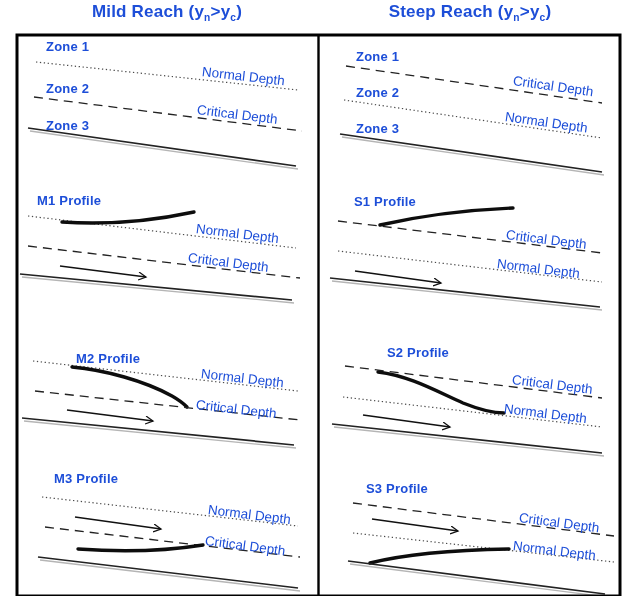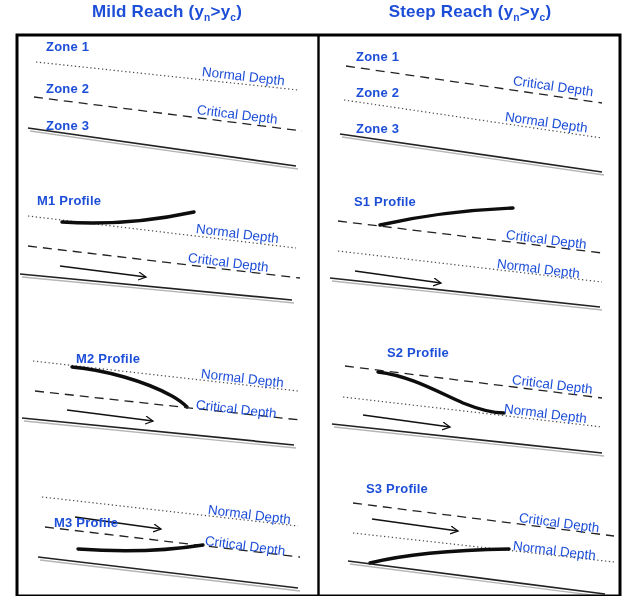--- a/index.html
+++ b/index.html
@@ -105,21 +105,21 @@
   <div class="lbl zone" style="left:46px;top:119px;">Zone 3</div>
 
   <div class="lbl profile" style="left:37px;top:194px;">M1 Profile</div>
   <div class="lbl depth" style="left:196px;top:221px;transform:rotate(7deg);">Normal Depth</div>
   <div class="lbl depth" style="left:188px;top:250px;transform:rotate(7deg);">Critical Depth</div>
 
   <div class="lbl profile" style="left:46px;top:352px;margin-left:30px;">M2 Profile</div>
   <div class="lbl depth" style="left:201px;top:366px;transform:rotate(6.5deg);">Normal Depth</div>
   <div class="lbl depth" style="left:196px;top:397px;transform:rotate(6.5deg);">Critical Depth</div>
 
-  <div class="lbl profile" style="left:54px;top:472px;margin-top:44px;">M3 Profile</div>
+  <div class="lbl profile" style="left:54px;top:472px;">M3 Profile</div>
   <div class="lbl depth" style="left:208px;top:502px;transform:rotate(7deg);">Normal Depth</div>
   <div class="lbl depth" style="left:205px;top:533px;transform:rotate(7.5deg);">Critical Depth</div>
 
   <div class="lbl zone" style="left:356px;top:50px;">Zone 1</div>
   <div class="lbl depth" style="left:513px;top:73px;transform:rotate(8deg);">Critical Depth</div>
   <div class="lbl zone" style="left:356px;top:86px;">Zone 2</div>
   <div class="lbl depth" style="left:505px;top:109px;transform:rotate(8deg);">Normal Depth</div>
   <div class="lbl zone" style="left:356px;top:122px;">Zone 3</div>
 
   <div class="lbl profile" style="left:354px;top:195px;text-align:center;">S1 Profile</div>

